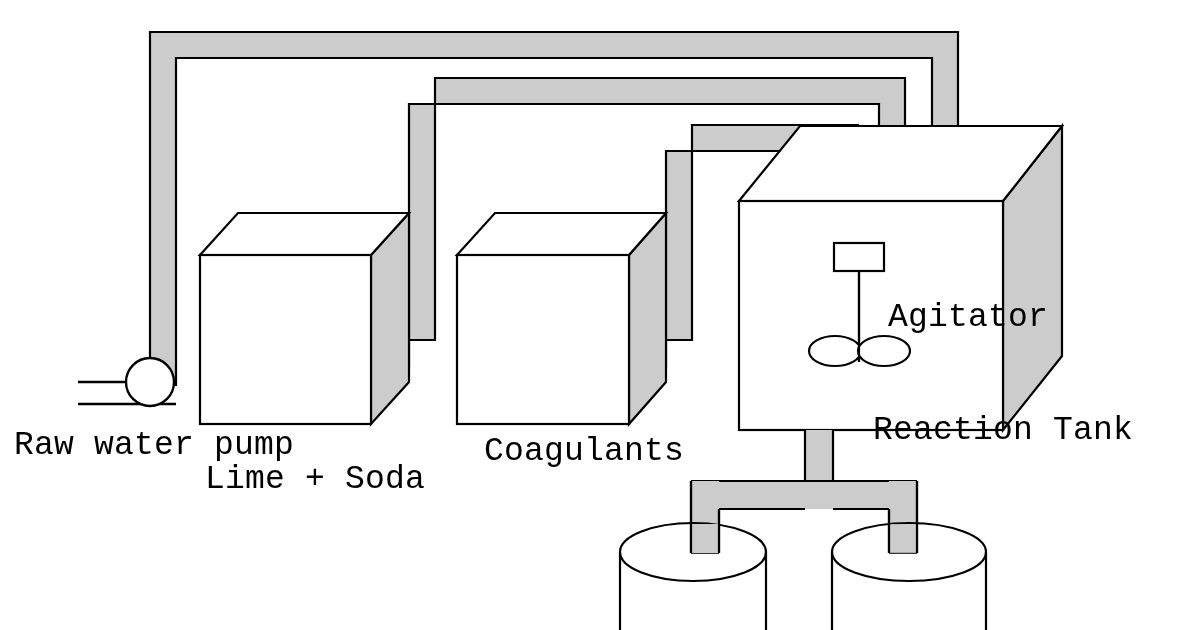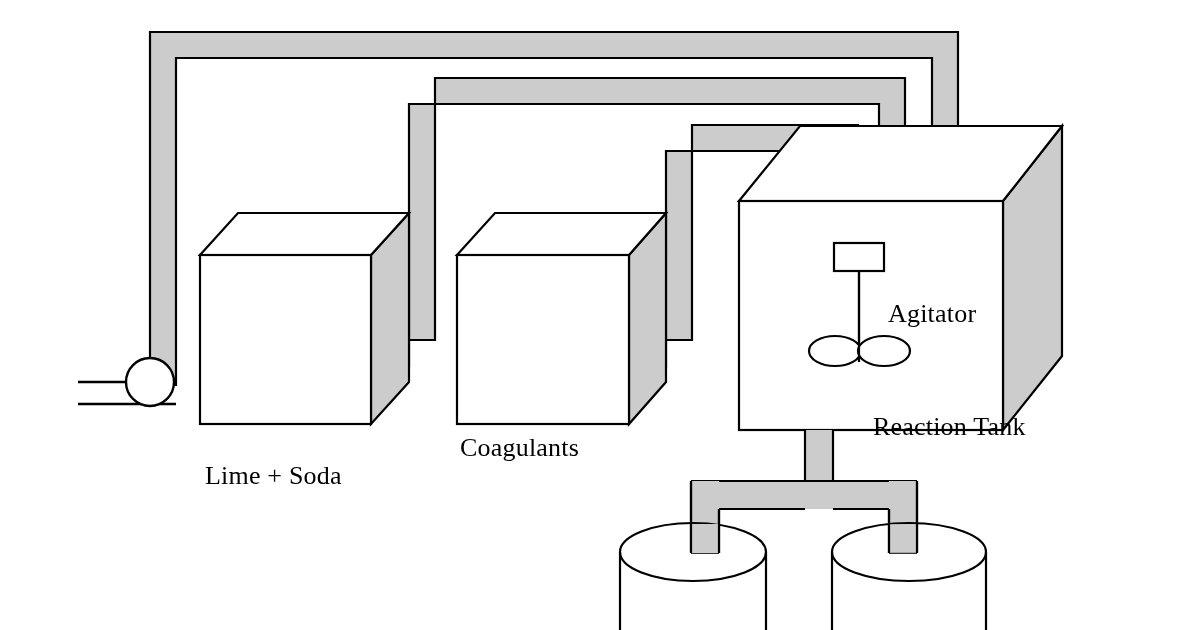--- a/index.html
+++ b/index.html
@@ -23,28 +23,28 @@
     left: 0;
     top: 0;
     width: 1200px;
     height: 630px;
     display: block;
   }
   .label {
     position: absolute;
     white-space: nowrap;
     color: #000000;
-    font-family: Liberation Serif, serif;
-    font-size: 26px;
+    font-family: Liberation Mono, monospace;
+    font-size: 33px;
     line-height: 1;
     letter-spacing: 0.2px;
   }
   #label-raw-water-pump { left: 14px;  top: 429px; }
   #label-lime-soda      { left: 205px; top: 463px; }
-  #label-coagulants     { left: 460px; top: 435px; }
+  #label-coagulants     { left: 484px; top: 435px; }
   #label-agitator       { left: 888px; top: 301px; }
   #label-reaction-tank  { left: 845px; top: 414px; margin-left: 28px; }
 </style>
 </head>
 <body>
 
 <div id="stage">
 
   <svg id="diagram-svg" viewBox="0 0 1200 630" xmlns="http://www.w3.org/2000/svg">
 
@@ -138,20 +138,21 @@
 
     <g>
 
       <line x1="78" y1="382" x2="152" y2="382" stroke="#000000" stroke-width="2.4"></line>
       <line x1="78" y1="404" x2="176" y2="404" stroke="#000000" stroke-width="2.4"></line>
       <circle cx="150" cy="382" r="24" fill="#ffffff" stroke="#000000" stroke-width="2.4"></circle>
     </g>
 
   </svg>
 
+  <div class="label" id="label-raw-water-pump">Raw water pump</div>
 
   <div class="label" id="label-lime-soda">Lime + Soda</div>
 
   <div class="label" id="label-coagulants">Coagulants</div>
 
   <div class="label" id="label-agitator">Agitator</div>
 
   <div class="label" id="label-reaction-tank">Reaction Tank</div>
 
 </div>

